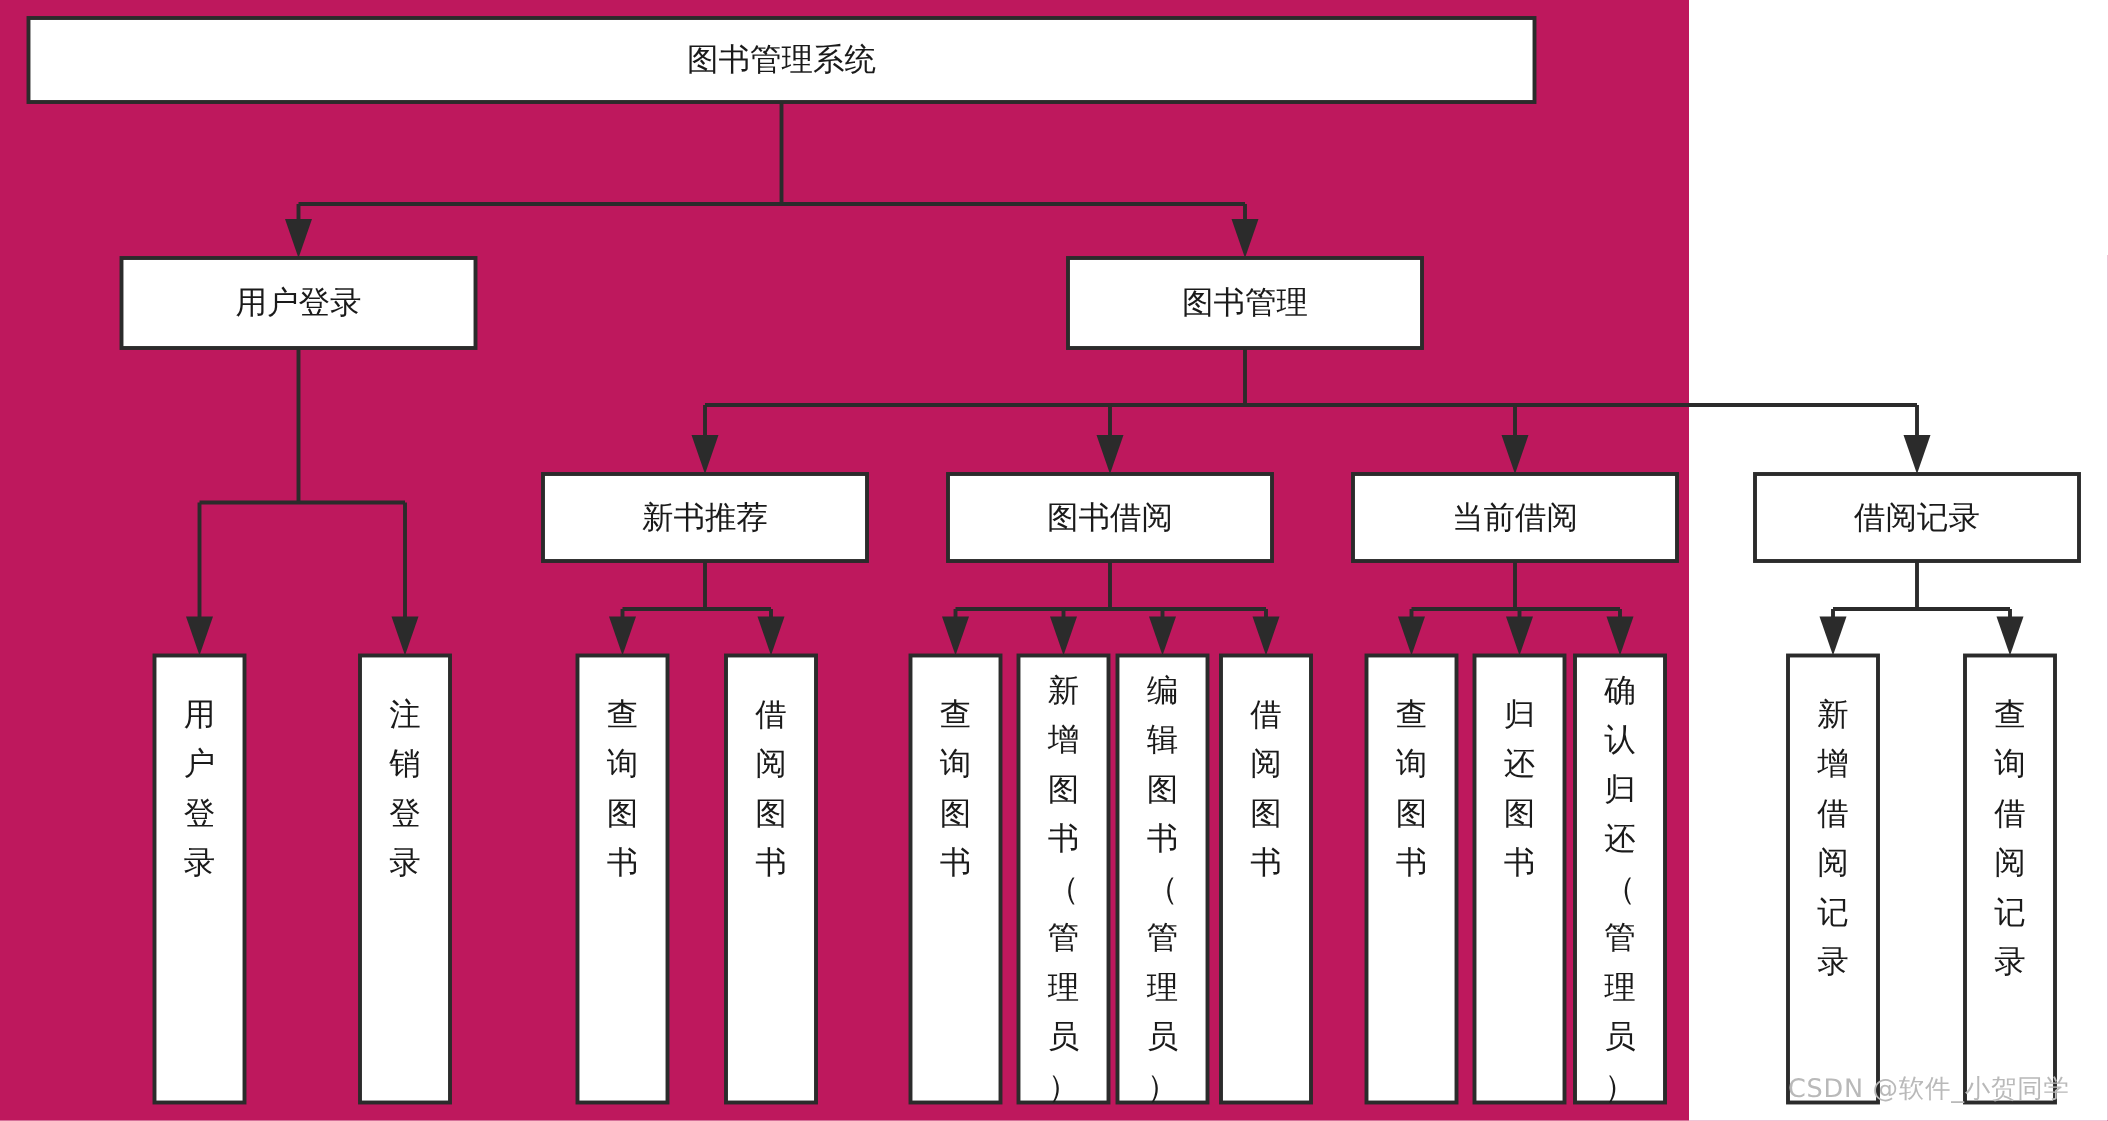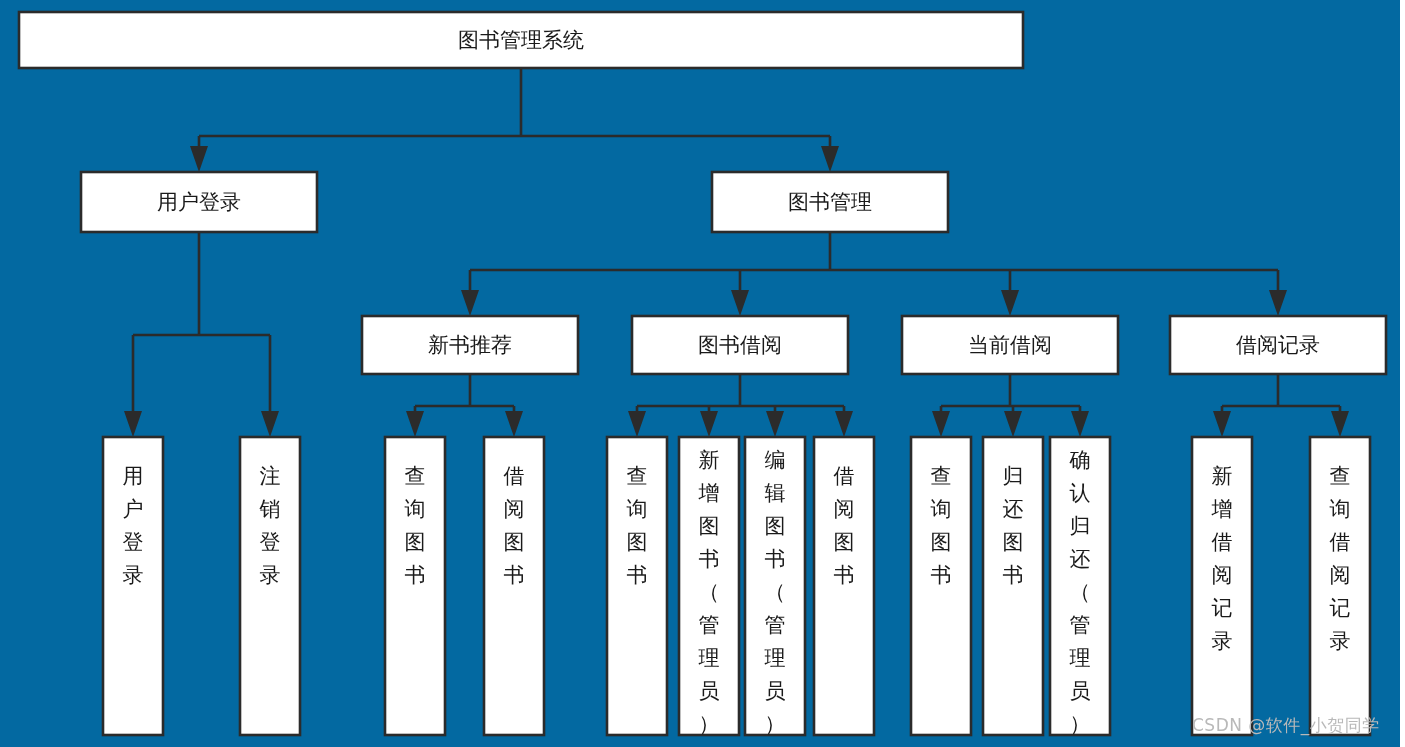--- a/index.html
+++ b/index.html
@@ -9,23 +9,23 @@
     background: #ffffff;
   }
   body {
     width: 1405px;
     height: 747px;
     overflow: hidden;
     font-family: "DejaVu Sans", "Liberation Sans", sans-serif;
   }
   #diagram-root {
     position: relative;
-    width: 1400px;
+    width: 1126px;
     height: 747px;
-    background: #0369a1;
+    background: #be185d;
   }
   svg.diagram-canvas {
     position: absolute;
     left: 0;
     top: 0;
     width: 1405px;
     height: 747px;
     display: block;
   }
   .node-box {

